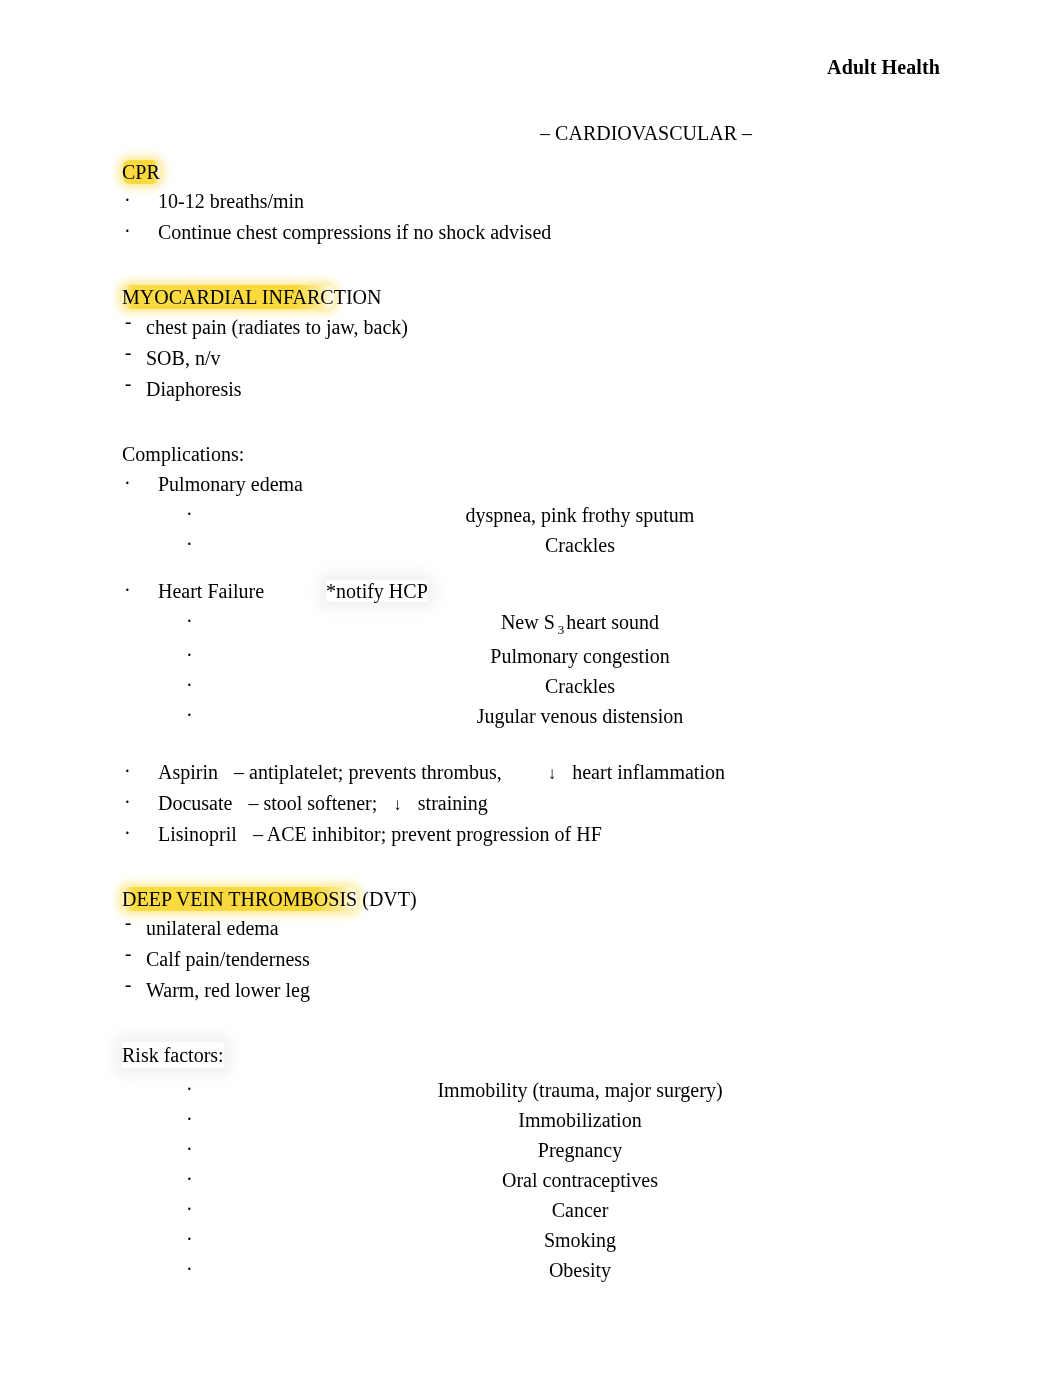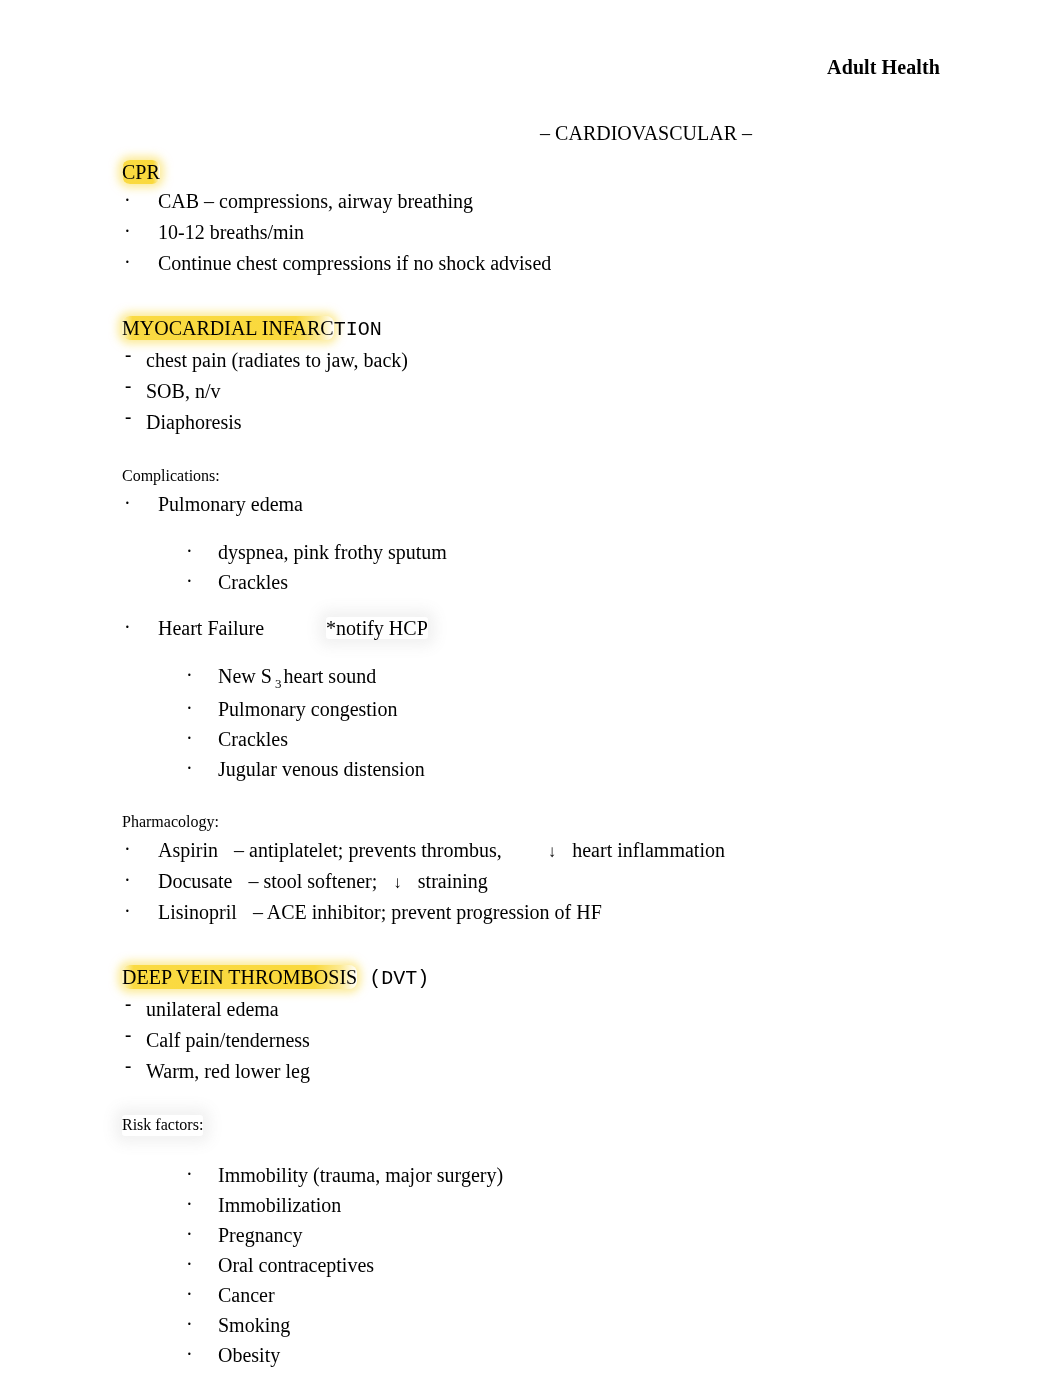--- a/index.html
+++ b/index.html
@@ -63,21 +63,21 @@
     background: linear-gradient(90deg,
         rgba(250,224,80,0.30) 0%,
         rgba(250,217,60,0.97) 5%,
         rgba(250,217,60,1) 82%,
         rgba(250,217,60,0.55) 93%,
         rgba(250,217,60,0.0) 100%);
     border-radius: 8px;
     box-shadow: 0 0 9px 4px rgba(250,219,70,0.55);
     padding: 1px 0;
   }
-  .hl-tail { background: none; box-shadow: none; font-family: Liberation Mono, monospace; }
+  .hl-tail { background: none; box-shadow: none; }
 
   .soft-shade {
     box-shadow: 0 0 14px 7px rgba(120,120,120,0.10);
     border-radius: 3px;
     text-align: center;
   }
 
   
   ul.lvl1, ul.lvl2 {
     list-style: none;
@@ -114,39 +114,40 @@
     position: absolute;
     left: 3px;
     top: -4px;
     font-size: 19px;
     font-weight: 700;
     line-height: 1.30;
   }
 
   
   ul.lvl2 {
-    margin-top: 22px;
+    margin-top: 5px;
+    text-align: center;
   }
   ul.lvl2 > li {
     padding-left: 96px;
     margin-bottom: 4px;
   }
   ul.lvl2 > li::before {
     content: "\00B7";
     position: absolute;
     left: 64px;
     top: -1px;
     font-size: 20px;
     line-height: 1.30;
   }
 
   .lead {
-    font-size: 16px;
-    line-height: 1.30;
-    margin: 0 0 4px 0;
+    font-size: 20px;
+    line-height: 1.30;
+    margin: 8px 0 4px 0;
     white-space: nowrap;
   }
 
   .gap-sm { height: 16px; }
   .gap-md { height: 26px; }
   .gap-lg { height: 34px; }
 
   .sub { vertical-align: sub; font-size: 13px; padding: 0 2px 0 3px; }
   .arrow { font-size: 17px; }
   .sp-1 { display: inline-block; width: 16px; }
@@ -162,21 +163,20 @@
   <div class="doc-header">Adult Health</div>
 
   <div class="content">
 
     <div class="doc-title">– CARDIOVASCULAR –</div>
 
     
     <div class="section-head"><span class="hl">CPR</span></div>
 
     <ul class="lvl1">
-      <li class="dot">CAB – compressions, airway breathing</li>
       <li class="dot">10-12 breaths/min</li>
       <li class="dot">Continue chest compressions if no shock advised</li>
     </ul>
 
     <div class="gap-lg"></div>
 
     
     <div class="section-head"><span class="hl">MYOCARDIAL INFARC</span><span class="hl-tail">TION</span></div>
 
     <ul class="lvl1">
@@ -204,21 +204,20 @@
     </ul>
     <ul class="lvl2">
       <li><span>New S</span><span class="sub">3</span><span>heart sound</span></li>
       <li>Pulmonary congestion</li>
       <li>Crackles</li>
       <li>Jugular venous distension</li>
     </ul>
 
     <div class="gap-md"></div>
 
-    <div class="lead">Pharmacology:</div>
 
     <ul class="lvl1">
       <li class="dot"><span>Aspirin</span><span class="sp-1"></span><span>–</span> <span>antiplatelet; prevents thrombus,</span><span class="sp-3"></span><span class="arrow">↓</span><span class="sp-1"></span><span>heart inflammation</span></li>
 
 
       <li class="dot"><span>Docusate</span><span class="sp-1"></span><span>–</span> <span>stool softener;</span><span class="sp-1"></span><span class="arrow">↓</span><span class="sp-1"></span><span>straining</span></li>
 
       <li class="dot"><span>Lisinopril</span><span class="sp-1"></span><span>–</span> <span>ACE inhibitor; prevent progression of HF</span></li>
     </ul>
 

